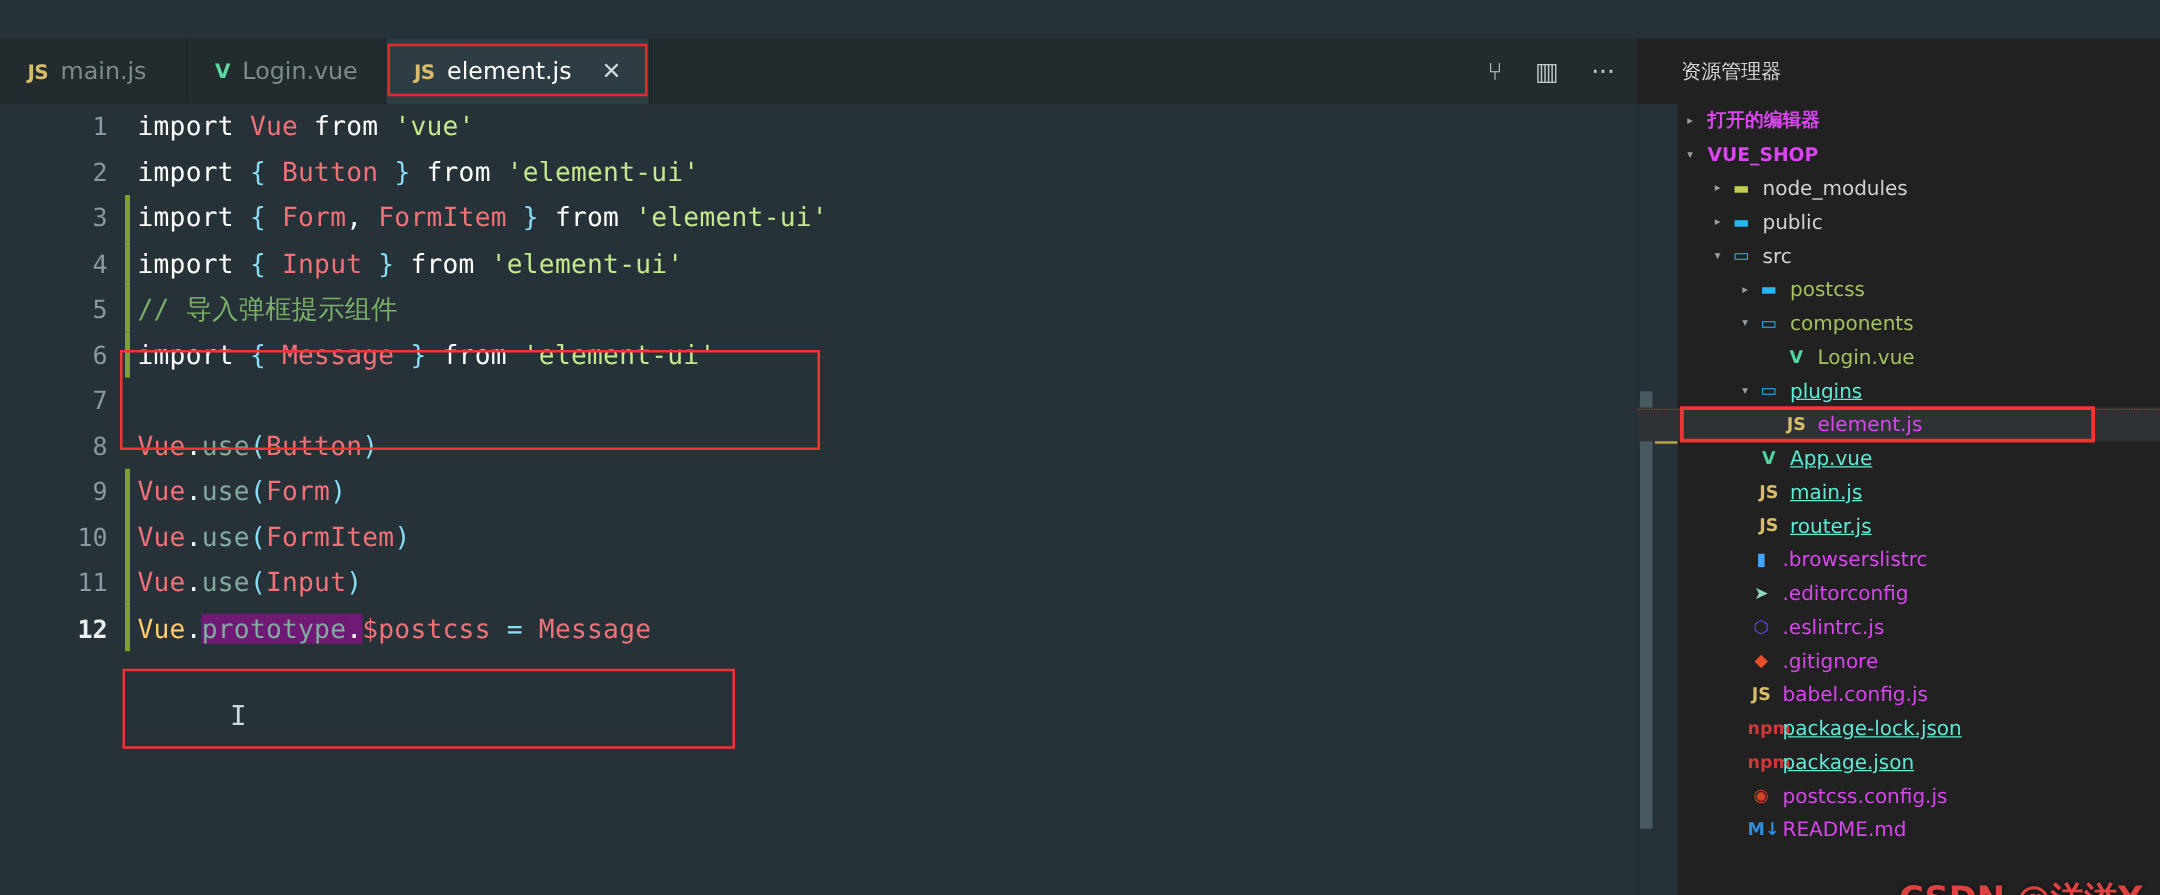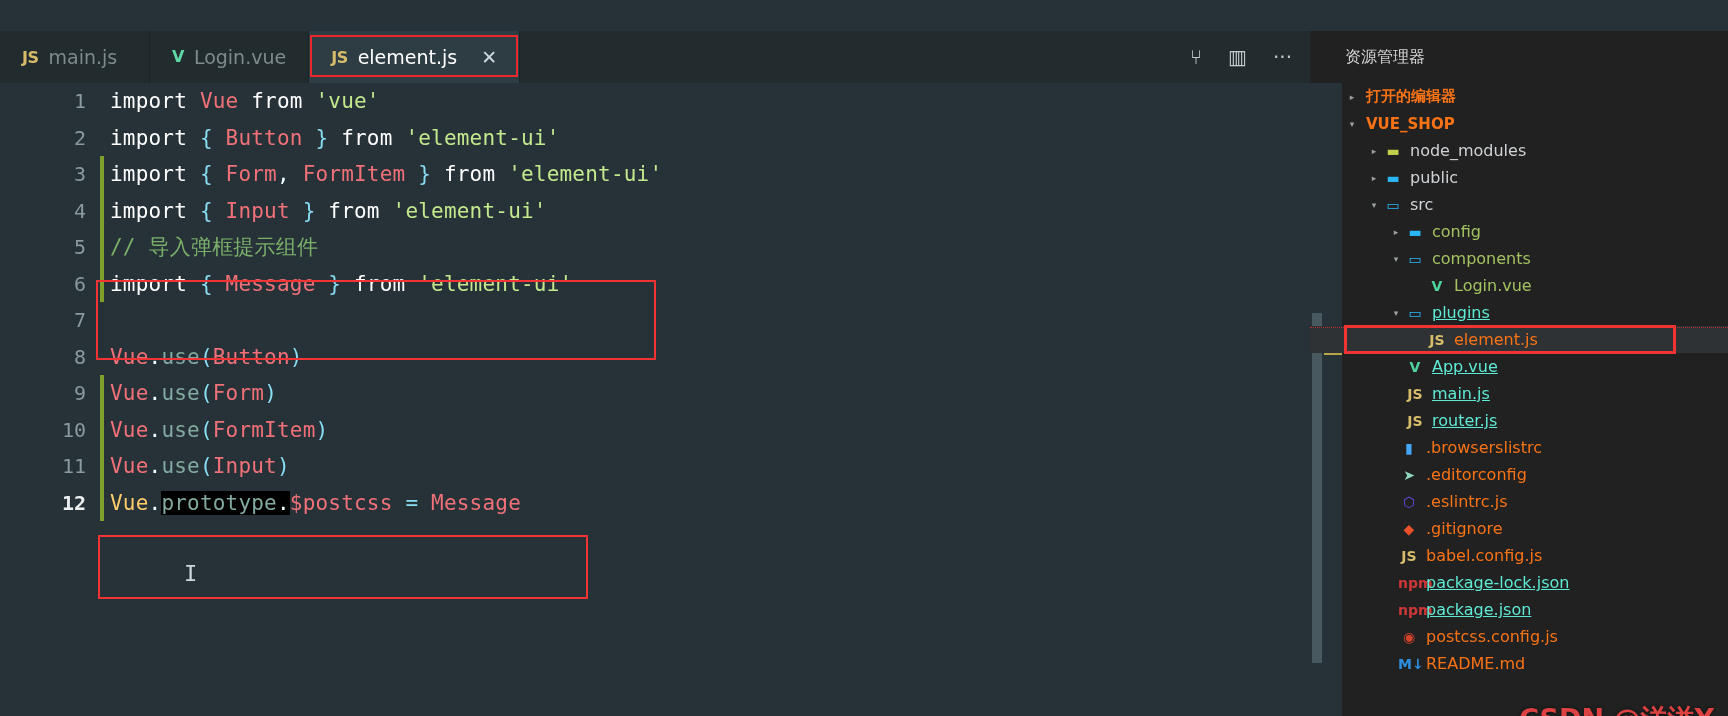--- a/index.html
+++ b/index.html
@@ -64,21 +64,21 @@
   }
   .t-kw   { color:#ffffff; }
   .t-id   { color:#f07178; }
   .t-str  { color:#c3e88d; }
   .t-punc { color:#89ddf3; }
   .t-plain{ color:#eeffff; }
   .t-com  { color:#7bb06a; }
   .t-prop { color:#82aaa0; }
   .t-var  { color:#ffcb6b; }
   .t-op   { color:#89ddf3; }
-  .sel { background:#000000; }
+  .sel { background:#701a75; }
 
   
   .annot { position:absolute; border:2px solid #f23434; pointer-events:none; }
   #annot-1 { left:96px;  top:197px; width:560px; height:80px; }
   #annot-2 { left:98px;  top:452px; width:490px; height:64px; }
 
   
   #ibeam {
     position:absolute; left:184px; top:478px;
     font-family:"DejaVu Sans Mono", monospace; font-size:22px; color:#cfd8dc;
@@ -122,21 +122,21 @@
     content:""; position:absolute; left:0; right:0; top:1px;
     border-top:1px dotted #b03030;
   }
   
   .fo-yellow { color:#c3cf4a; }
   .fo-blue   { color:#29b6f6; }
   .fo-hollow { color:#29b6f6; font-weight:400; }
   .lbl-green { color:#a5c261; }
   .lbl-plain { color:#cfd3d6; }
   .lbl-cream { color:#5eead4;text-decoration:underline; }
-  .lbl-white { color:#f97316; }
+  .lbl-white { color:#d946ef; }
   .i-vue  { color:#4fd6a0; font-size:17px; font-weight:400; }
   .i-js   { color:#d7bc6a; font-size:13px; }
   .i-doc  { color:#42a5f5; font-size:15px; }
   .i-edit { color:#8fd6c0; font-size:15px; }
   .i-lint { color:#6b4cf6; font-size:15px; }
   .i-git  { color:#e8502a; font-size:15px; }
   .i-npm  { color:#cb3837; font-size:10px; }
   .i-post { color:#d4442a; font-size:15px; }
   .i-md   { color:#2f8ddd; font-size:11px; }
 
@@ -279,21 +279,21 @@
           <span class="slabel lbl-plain">public</span>
         </div>
         <div class="sb-row" style="padding-left: 56px;">
           <span class="arrow">▾</span>
           <span class="sicon fo-hollow">▭</span>
           <span class="slabel lbl-plain">src</span>
         </div>
         <div class="sb-row" style="padding-left: 78px;">
           <span class="arrow">▸</span>
           <span class="sicon fo-blue">▬</span>
-          <span class="slabel lbl-green">config</span>
+          <span class="slabel lbl-green">postcss</span>
         </div>
         <div class="sb-row" style="padding-left: 78px;">
           <span class="arrow">▾</span>
           <span class="sicon fo-hollow">▭</span>
           <span class="slabel lbl-green">components</span>
         </div>
         <div class="sb-row" style="padding-left: 100px;">
           <span class="arrow"></span>
           <span class="sicon i-vue">V</span>
           <span class="slabel lbl-green">Login.vue</span>

